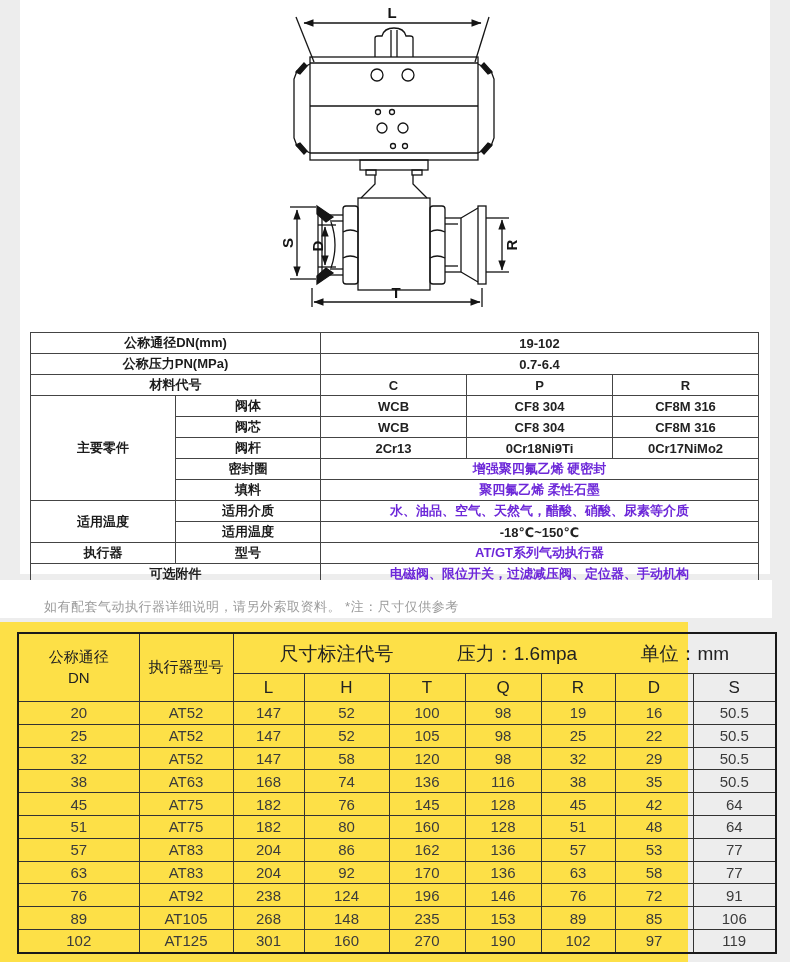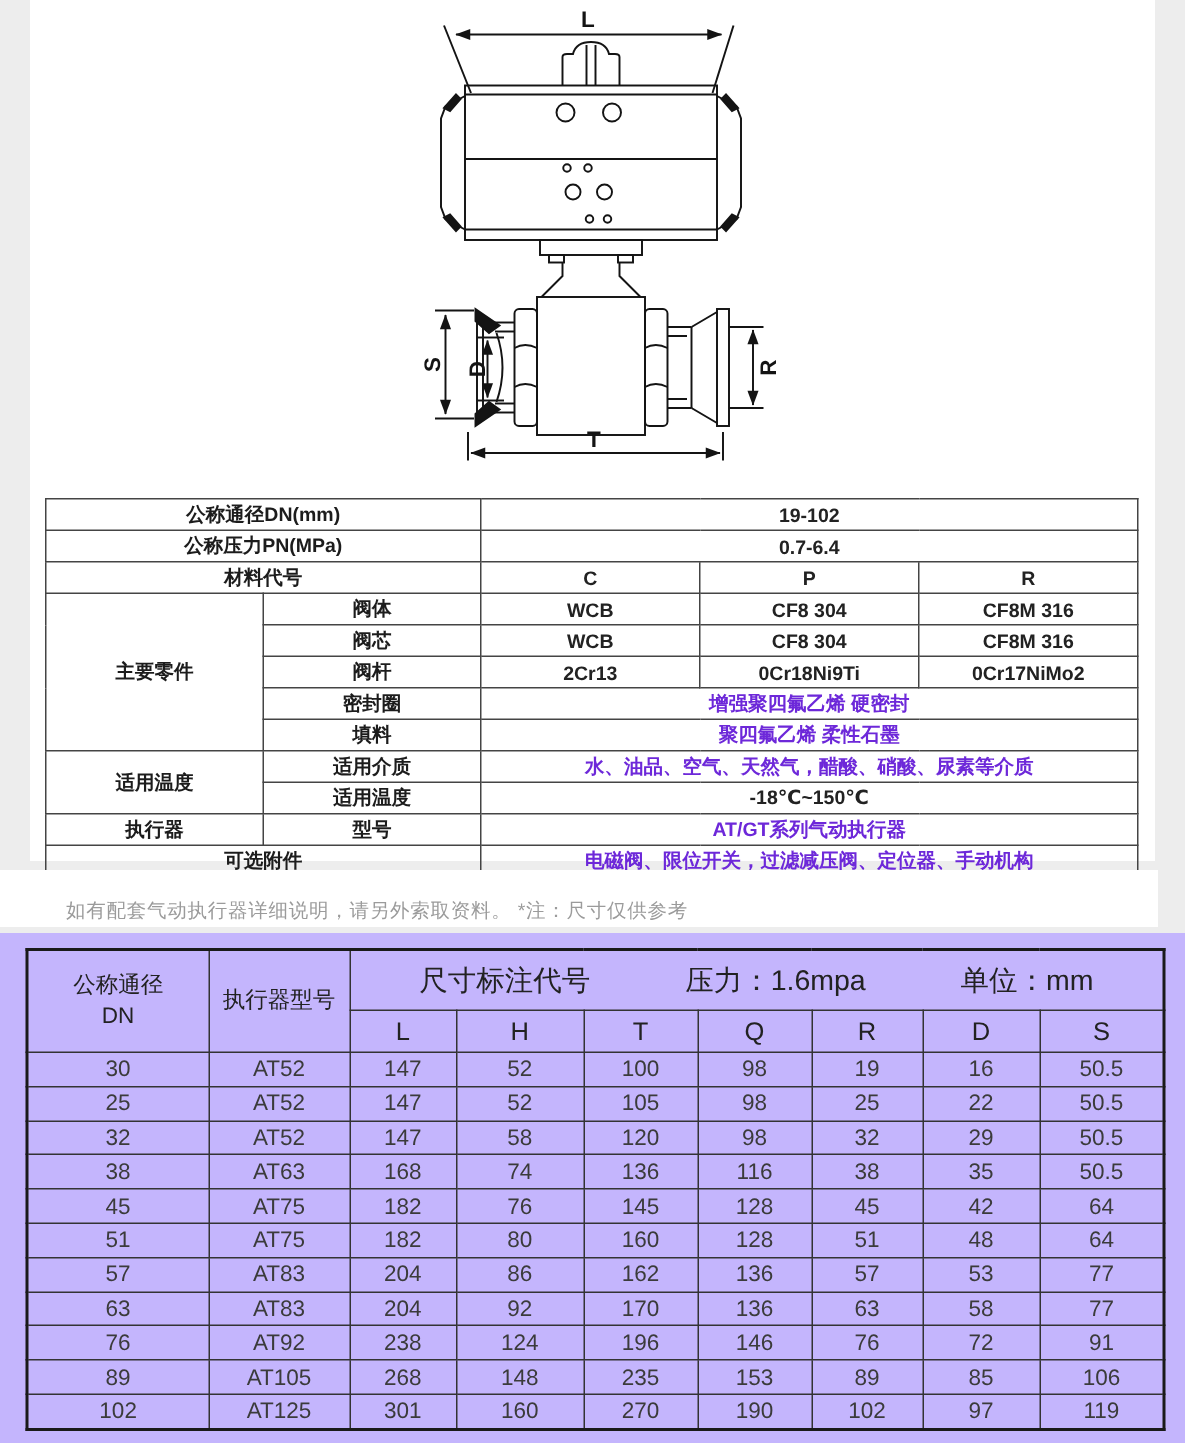--- a/index.html
+++ b/index.html
@@ -13,21 +13,21 @@
   .spec-table td{border:1px solid #444;text-align:center;vertical-align:middle;
                  height:20px;padding:0 2px;overflow:hidden;white-space:nowrap;}
   .spec-table .lbl{font-weight:bold;color:#1c1c1c;}
   .spec-table .valb{font-weight:bold;color:#6d28d9;}
   .spec-table .val{font-weight:bold;color:#222;}
   
   .note-strip{position:absolute;left:0;top:580px;width:772px;height:38px;background:#ffffff;
               display:flex;align-items:center;}
   .note-text{margin-left:44px;color:#9b9b9b;font-size:13px;letter-spacing:.5px;margin-top:16px;}
   
-  .panel-bottom{position:absolute;left:0;top:622px;width:790px;height:340px;background:#c4b5fd;}
+  .panel-bottom{position:absolute;left:0;top:622px;width:688px;height:340px;background:#fde047;}
   .dim-table{position:absolute;left:17px;top:10px;width:758px;font-size:15px;
              border:2px solid #1a1a1a;}
   .dim-table th,.dim-table td{border:1px solid #333;text-align:center;vertical-align:middle;
              font-weight:normal;padding:0;}
   .dim-table thead .hdr2row{height:67px;font-size:15px;line-height:1.35;}
   .dim-table .title-cell{height:39px;font-size:19px;border-bottom:1px solid #333;}
   .title-flex{display:flex;align-items:center;justify-content:space-between;padding:0 46px 0 46px;}
   .dim-table .subhdr th{height:27px;font-size:17px;}
   .dim-table tbody td{height:21.8px;color:#3b3b3b;}
 </style>
@@ -246,21 +246,21 @@
           <th>R</th>
 
           <th>D</th>
 
           <th>S</th>
         </tr>
     </thead>
     <tbody>
 
         <tr>
-          <td>30</td>
+          <td>20</td>
           <td>AT52</td>
           <td>147</td>
           <td>52</td>
           <td>100</td>
           <td>98</td>
           <td>19</td>
           <td>16</td>
           <td>50.5</td>
         </tr>
 

